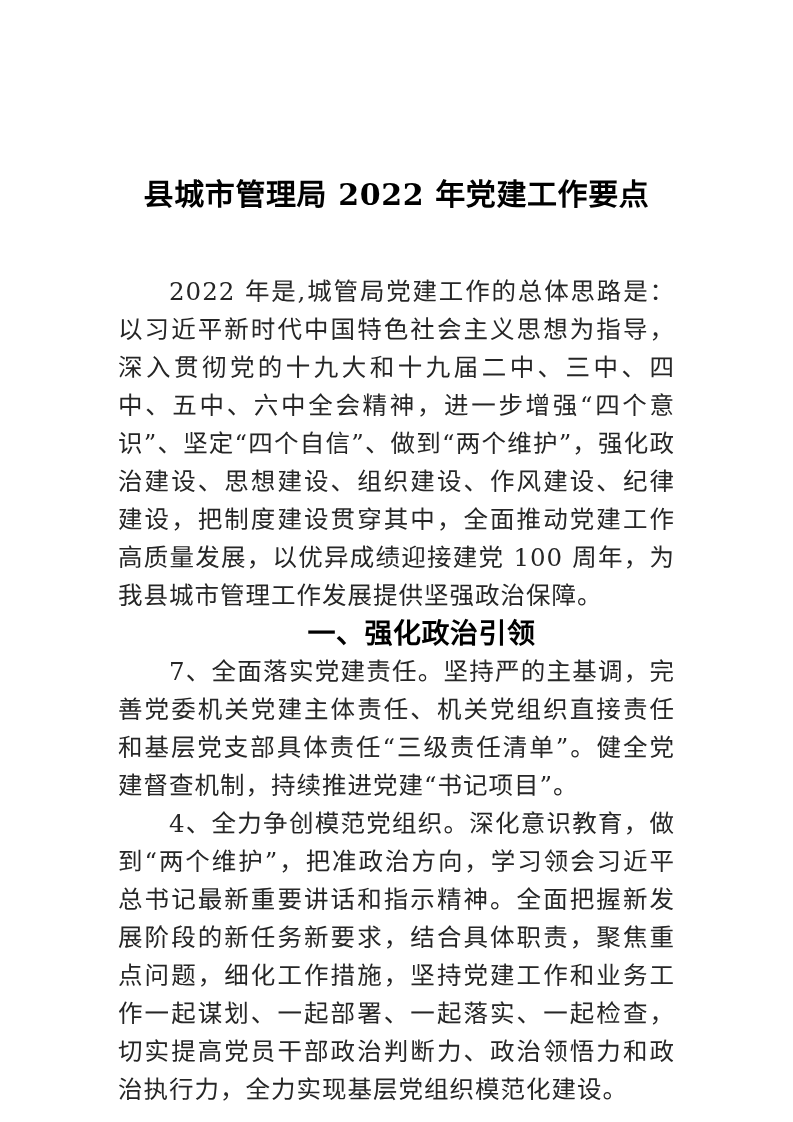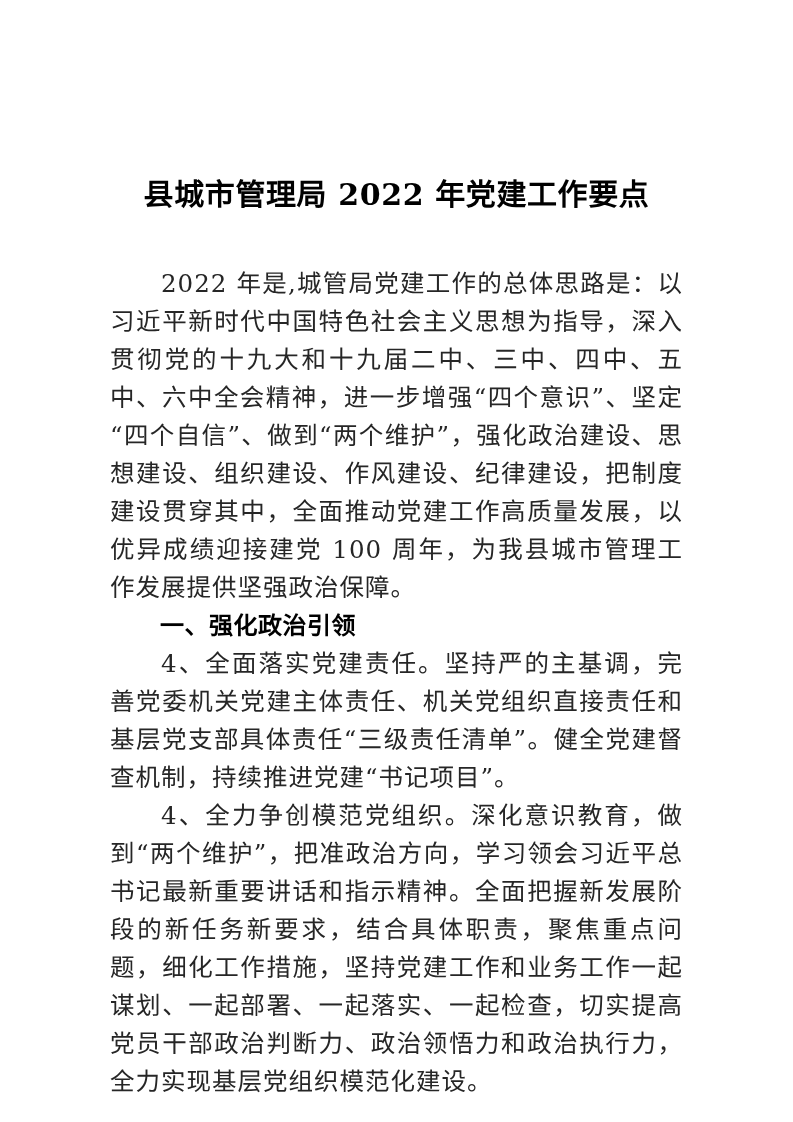--- a/index.html
+++ b/index.html
@@ -58,54 +58,55 @@
     text-justify: inter-character;
     text-align-last: left;
     letter-spacing: 1.0px;
     color: #262626;
     margin: 0;
     text-indent: 51px;
     word-break: break-all;
   }
 
   .para-block {
-    margin: 0;
+    margin: 8px;
   }
 
   .spacer-after-title {
     height: 48px;
   }
 
   
   .section-heading {
     font-family: "DejaVu Sans", "Liberation Sans", sans-serif;
     font-weight: 700;
-    font-size: 24px;
+    font-size: 28px;
     line-height: 38px;
     letter-spacing: 0.5px;
     color: #000000;
     margin: 0;
     text-indent: 50px;
     white-space: nowrap;
+    text-align: center;
   }
 </style>
 </head>
 <body>
 
 <div class="page">
   <div class="content">
 
     <h1 class="doc-title">县城市管理局 2022 年党建工作要点</h1>
 
     <div class="spacer-after-title"></div>
 
     <div class="para-block">
       <p class="para">2022 年是,城管局党建工作的总体思路是：以习近平新时代中国特色社会主义思想为指导，深入贯彻党的十九大和十九届二中、三中、四中、五中、六中全会精神，进一步增强“四个意识”、坚定“四个自信”、做到“两个维护”，强化政治建设、思想建设、组织建设、作风建设、纪律建设，把制度建设贯穿其中，全面推动党建工作高质量发展，以优异成绩迎接建党 100 周年，为我县城市管理工作发展提供坚强政治保障。</p>
 
       <h2 class="section-heading">一、强化政治引领</h2>
 
-      <p class="para">4、全面落实党建责任。坚持严的主基调，完善党委机关党建主体责任、机关党组织直接责任和基层党支部具体责任“三级责任清单”。健全党建督查机制，持续推进党建“书记项目”。</p>
+      <p class="para">7、全面落实党建责任。坚持严的主基调，完善党委机关党建主体责任、机关党组织直接责任和基层党支部具体责任“三级责任清单”。健全党建督查机制，持续推进党建“书记项目”。</p>
 
       <p class="para">4、全力争创模范党组织。深化意识教育，做到“两个维护”，把准政治方向，学习领会习近平总书记最新重要讲话和指示精神。全面把握新发展阶段的新任务新要求，结合具体职责，聚焦重点问题，细化工作措施，坚持党建工作和业务工作一起谋划、一起部署、一起落实、一起检查，切实提高党员干部政治判断力、政治领悟力和政治执行力，全力实现基层党组织模范化建设。</p>
     </div>
 
   </div>
 </div>
 
 </body></html>

